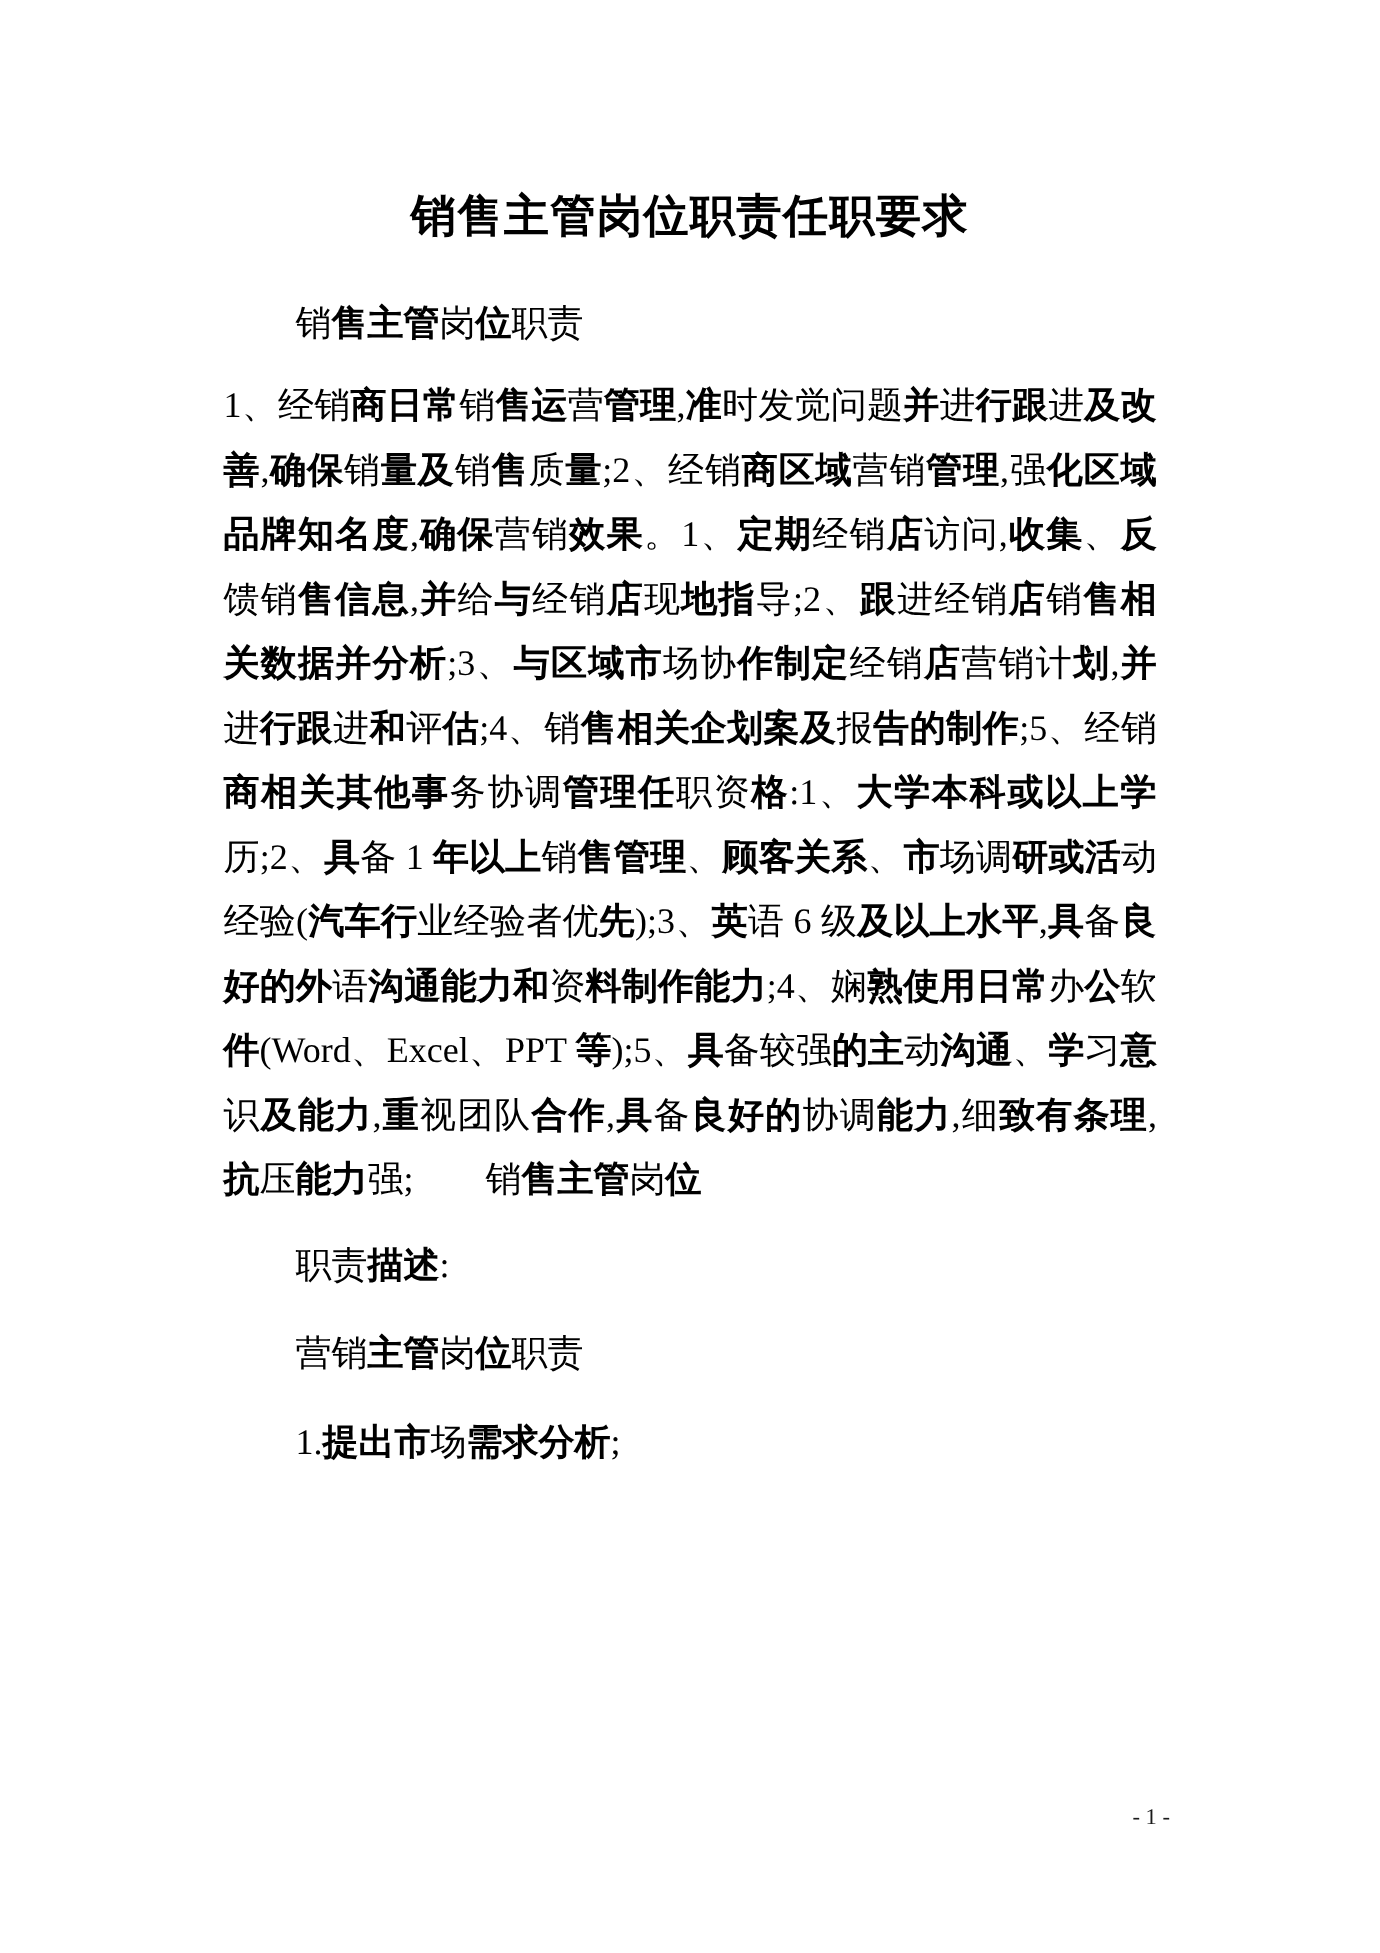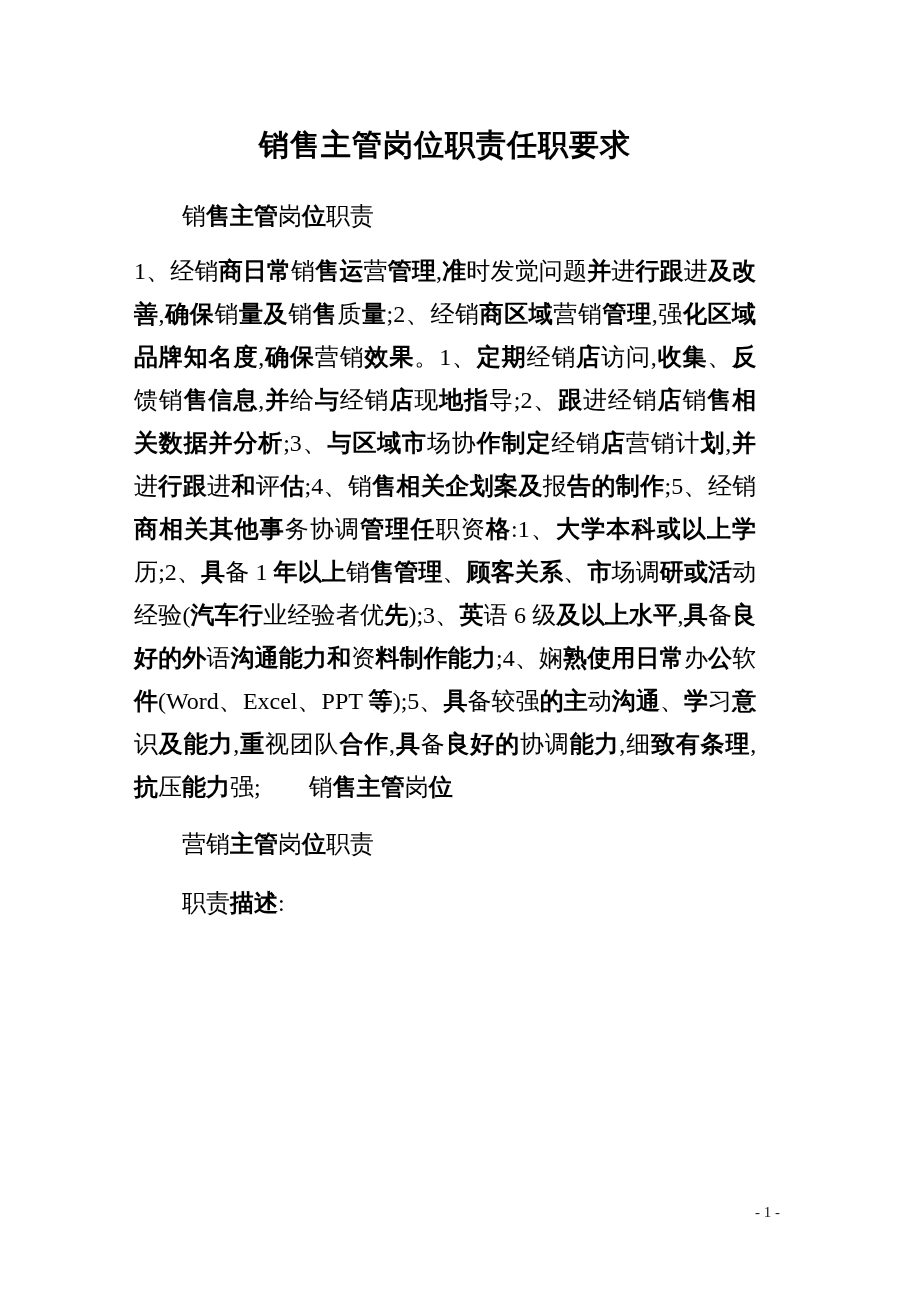--- a/index.html
+++ b/index.html
@@ -7,21 +7,21 @@
     width: 920px;
     height: 1302px;
     background: #ffffff;
     position: relative;
     overflow: hidden;
     color: #000000;
     font-family: "Liberation Serif", serif;
   }
   .content {
     position: absolute;
-    left: 122px;
+    left: 137px;
     width: 646px;
     top: 122px;
   }
   h1.doc-title {
     margin: 0 0 27px 0;
     font-size: 30px;
     line-height: 46px;
     font-weight: 700;
     text-align: center;
     letter-spacing: 1px;
@@ -51,18 +51,19 @@
   }
 </style>
 </head>
 <body>
 
 <div class="content">
   <h1 class="doc-title">销售主管岗位职责任职要求</h1>
   <div id="doc-body">
       <p class="indent s1">销<b>售</b><b>主</b><b>管</b>岗<b>位</b>职责</p>
       <p class="s1">1、经销<b>商</b><b>日</b><b>常</b>销<b>售</b><b>运</b>营<b>管</b><b>理</b>,<b>准</b>时发觉问题<b>并</b>进<b>行</b><b>跟</b>进<b>及</b><b>改</b><b>善</b>,<b>确</b><b>保</b>销<b>量</b><b>及</b>销<b>售</b>质<b>量</b>;2、经销<b>商</b><b>区</b><b>域</b>营销<b>管</b><b>理</b>,强<b>化</b><b>区</b><b>域</b><b>品</b><b>牌</b><b>知</b><b>名</b><b>度</b>,<b>确</b><b>保</b>营销<b>效</b><b>果</b>。1、<b>定</b><b>期</b>经销<b>店</b>访问,<b>收</b><b>集</b>、<b>反</b>馈销<b>售</b><b>信</b><b>息</b>,<b>并</b>给<b>与</b>经销<b>店</b>现<b>地</b><b>指</b>导;2、<b>跟</b>进经销<b>店</b>销<b>售</b><b>相</b><b>关</b><b>数</b><b>据</b><b>并</b><b>分</b><b>析</b>;3、<b>与</b><b>区</b><b>域</b><b>市</b>场协<b>作</b><b>制</b><b>定</b>经销<b>店</b>营销计<b>划</b>,<b>并</b>进<b>行</b><b>跟</b>进<b>和</b>评<b>估</b>;4、销<b>售</b><b>相</b><b>关</b><b>企</b><b>划</b><b>案</b><b>及</b>报<b>告</b><b>的</b><b>制</b><b>作</b>;5、经销<b>商</b><b>相</b><b>关</b><b>其</b><b>他</b><b>事</b>务协调<b>管</b><b>理</b><b>任</b>职资<b>格</b>:1、<b>大</b><b>学</b><b>本</b><b>科</b><b>或</b><b>以</b><b>上</b><b>学</b>历;2、<b>具</b>备 1 <b>年</b><b>以</b><b>上</b>销<b>售</b><b>管</b><b>理</b>、<b>顾</b><b>客</b><b>关</b><b>系</b>、<b>市</b>场调<b>研</b><b>或</b><b>活</b>动经验(<b>汽</b><b>车</b><b>行</b>业经验者优<b>先</b>);3、<b>英</b>语 6 级<b>及</b><b>以</b><b>上</b><b>水</b><b>平</b>,<b>具</b>备<b>良</b><b>好</b><b>的</b><b>外</b>语<b>沟</b><b>通</b><b>能</b><b>力</b><b>和</b>资<b>料</b><b>制</b><b>作</b><b>能</b><b>力</b>;4、娴<b>熟</b><b>使</b><b>用</b><b>日</b><b>常</b>办<b>公</b>软<b>件</b>(Word、Excel、PPT <b>等</b>);5、<b>具</b>备较强<b>的</b><b>主</b>动<b>沟</b><b>通</b>、<b>学</b>习<b>意</b>识<b>及</b><b>能</b><b>力</b>,<b>重</b>视团队<b>合</b><b>作</b>,<b>具</b>备<b>良</b><b>好</b><b>的</b>协调<b>能</b><b>力</b>,细<b>致</b><b>有</b><b>条</b><b>理</b>,<b>抗</b>压<b>能</b><b>力</b>强;　　销<b>售</b><b>主</b><b>管</b>岗<b>位</b></p>
+      <p class="indent s2">职责<b>描</b><b>述</b>:</p>
       <p class="indent s2">营销<b>主</b><b>管</b>岗<b>位</b>职责</p>
-      <p class="indent s2">职责<b>描</b><b>述</b>:</p>
+      <p class="indent s2">1.<b>提</b><b>出</b><b>市</b>场<b>需</b><b>求</b><b>分</b><b>析</b>;</p>
     </div>
 </div>
 
 <div class="page-number">- 1 -</div>
 
 </body></html>

